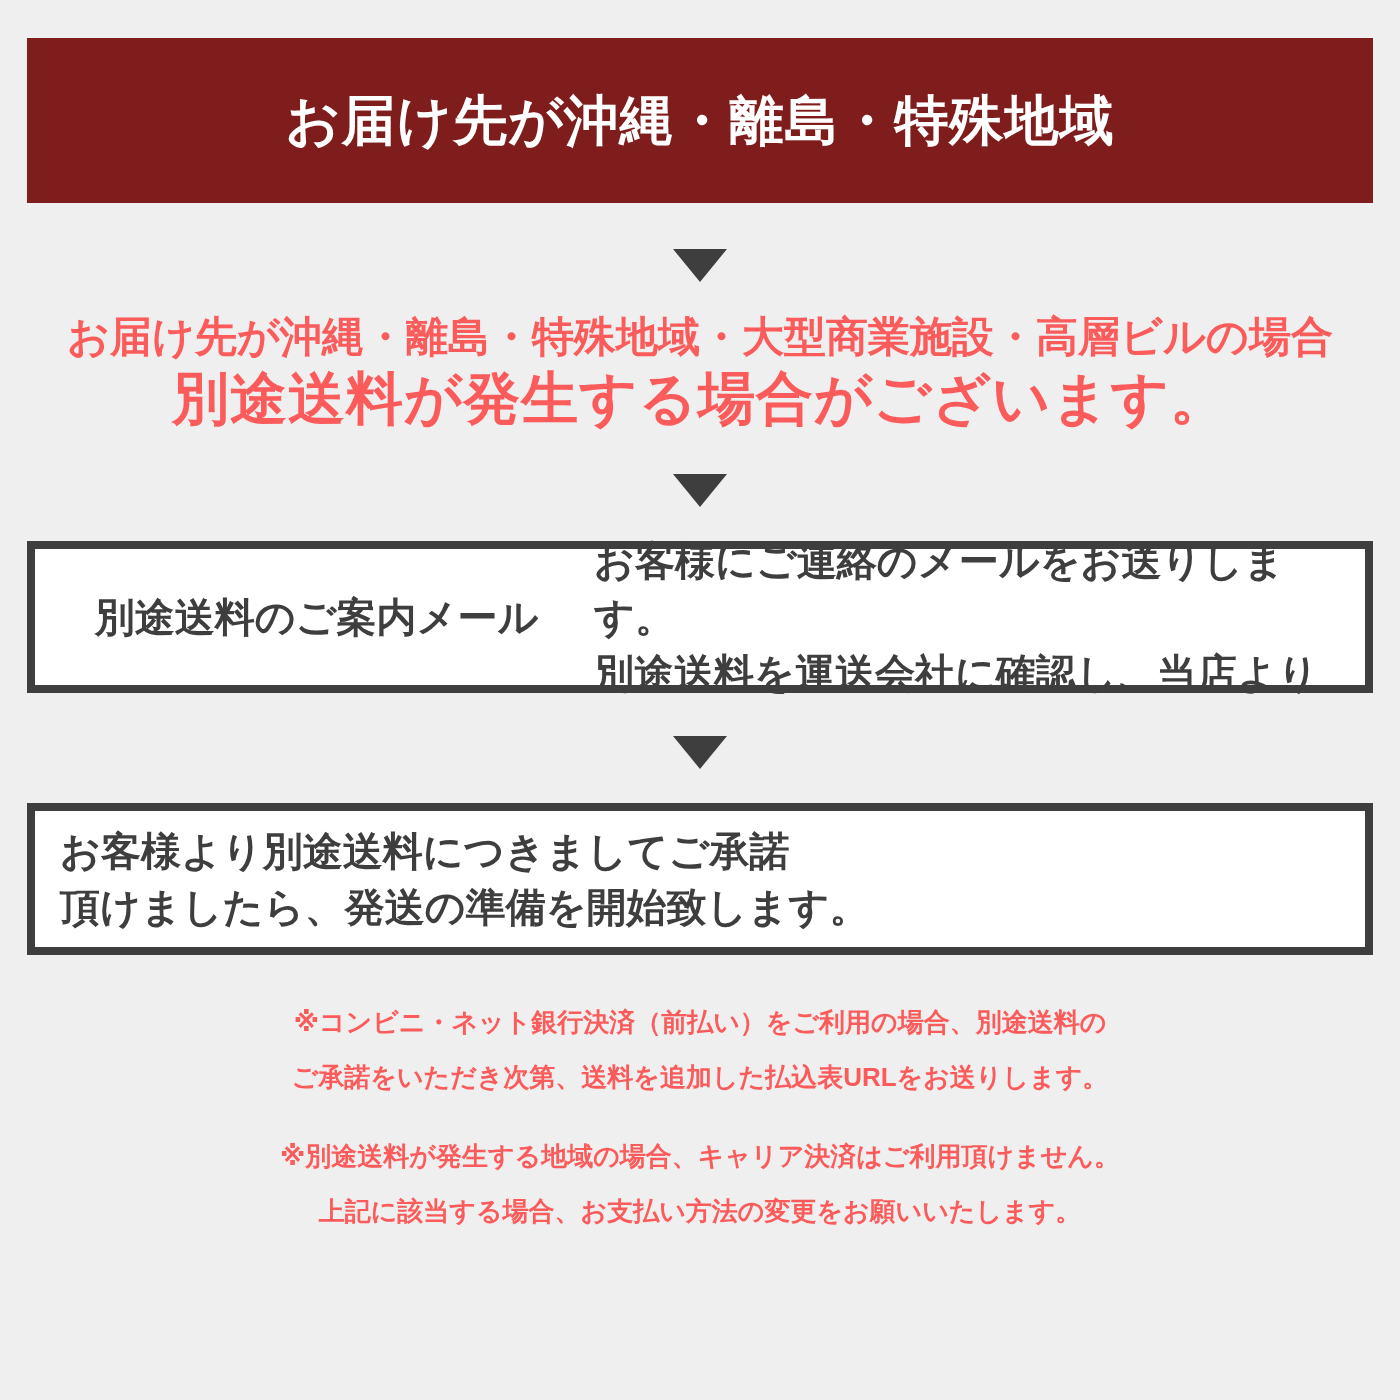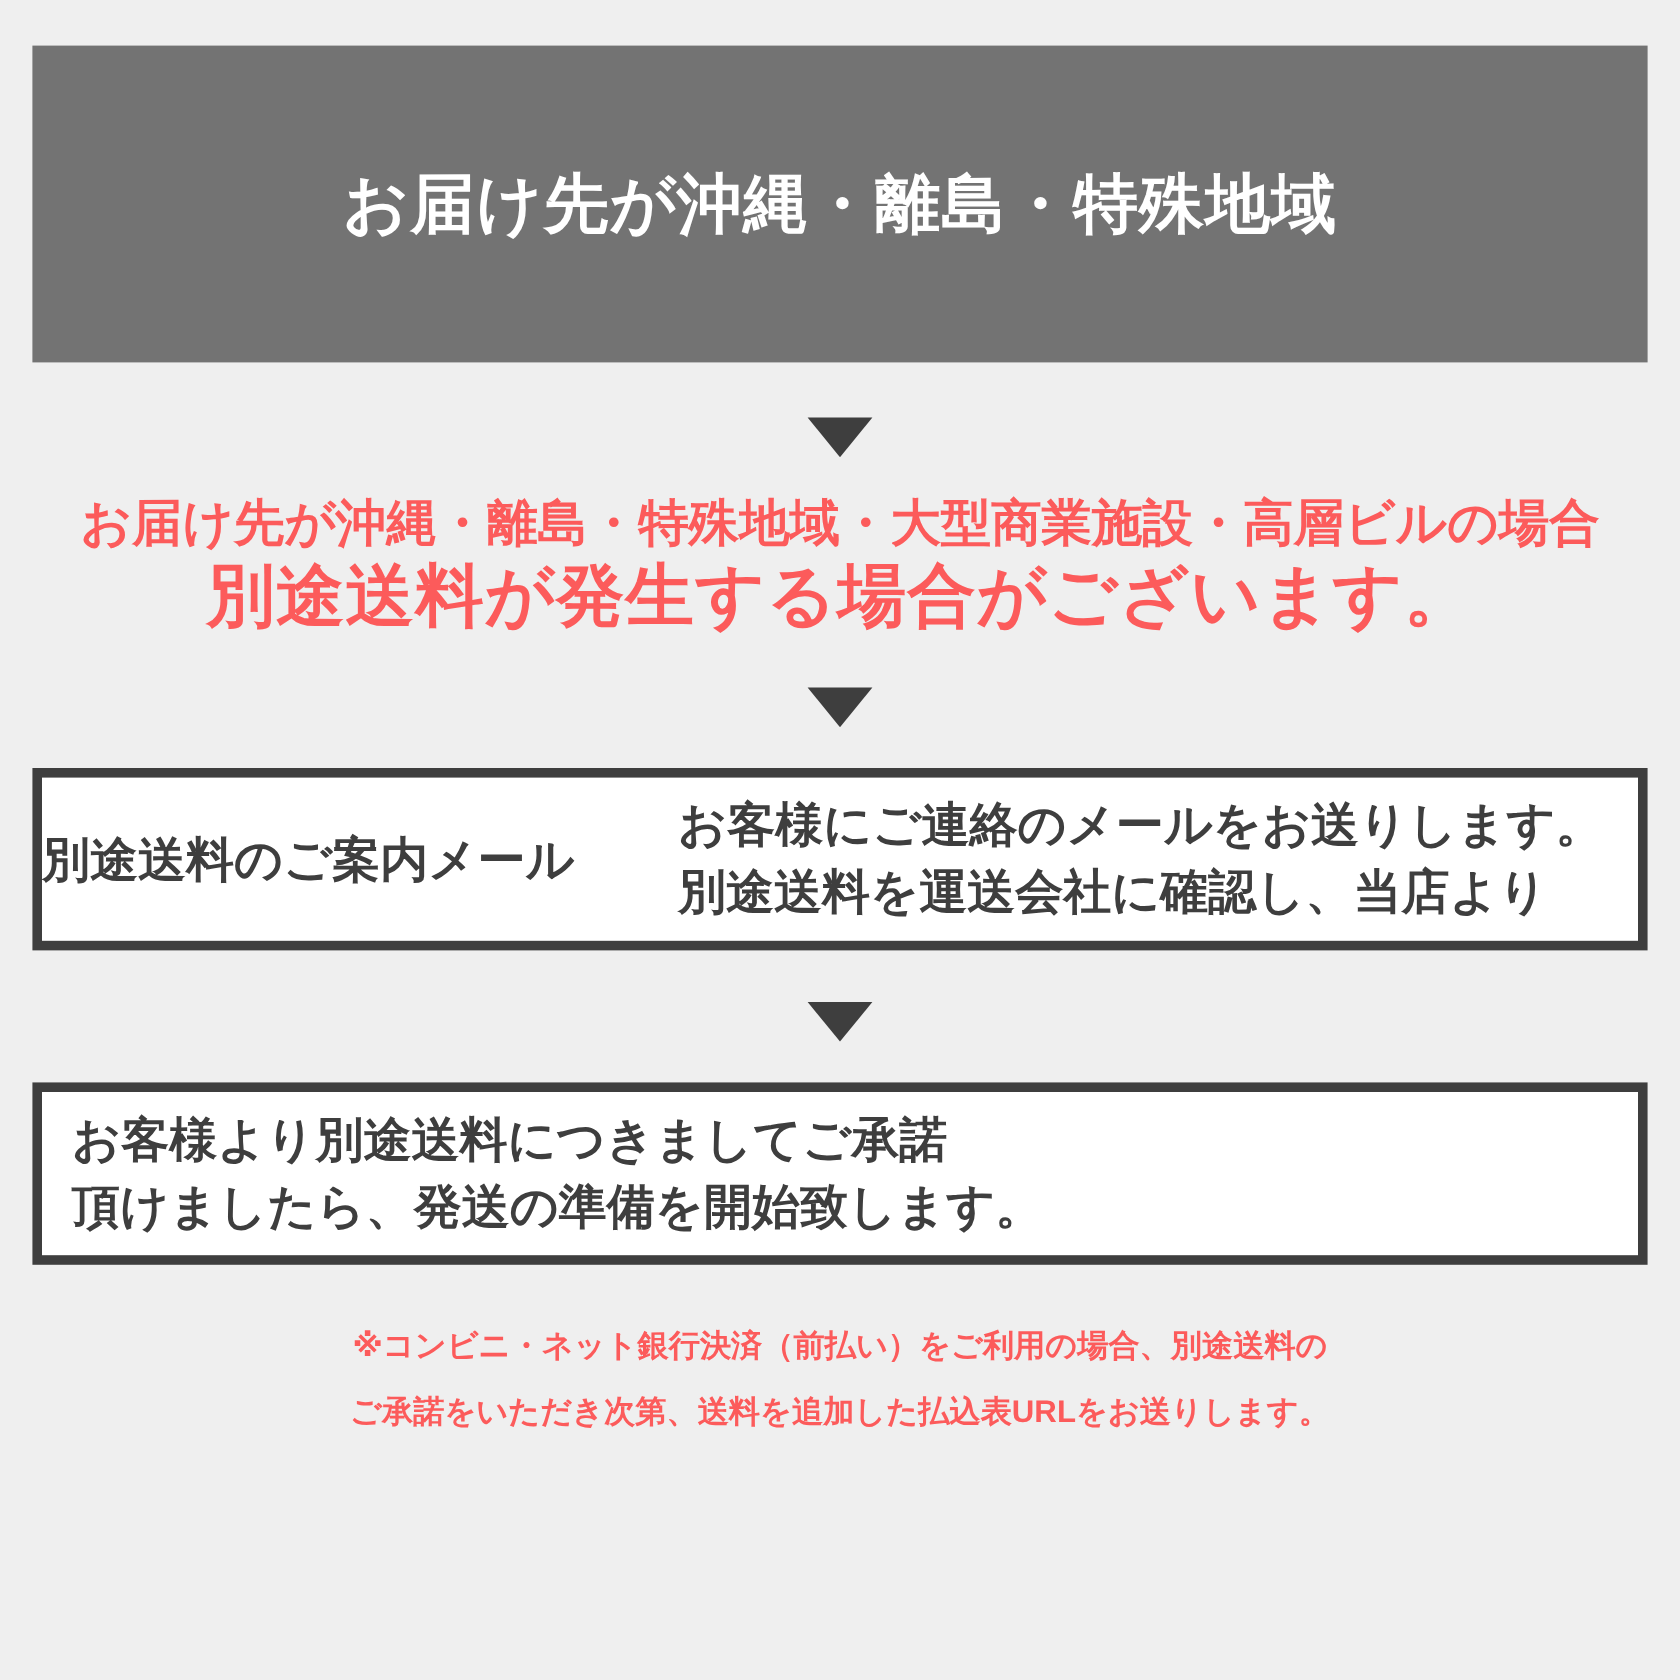--- a/index.html
+++ b/index.html
@@ -7,22 +7,22 @@
     width: 1400px;
     height: 1400px;
     background: #efefef;
     font-family: "Liberation Sans", "DejaVu Sans", sans-serif;
     overflow: hidden;
   }
   .page { width: 1400px; height: 1400px; position: relative; }
 
   .header-banner {
     margin: 38px 27px 0;
-    height: 264px;
-    background: #737373;
+    height: 165px;
+    background: #7f1d1d;
     color: #ffffff;
     display: flex;
     flex-direction: column;
     align-items: center;
     justify-content: center;
     font-size: 54px;
     font-weight: bold;
     line-height: 79px;
     letter-spacing: 1px;
     text-align: center;
@@ -47,24 +47,25 @@
     margin: 34px 27px 0;
     height: 136px;
     border: 8px solid #3e3e3e;
     background: #ffffff;
     display: flex;
     align-items: center;
   }
   .step-label {
     width: 505px;
     flex-shrink: 0;
-    text-align: left;
+    text-align: center;
     font-size: 40px;
     font-weight: bold;
     color: #3e3e3e;
+    padding-left: 29px;
   }
   .step-desc {
     padding-left: 25px;
     font-size: 40px;
     font-weight: bold;
     color: #3e3e3e;
     line-height: 56px;
   }
 
   .notes { margin-top: 40px; text-align: center; color: #fc5b5b; }
@@ -104,15 +105,19 @@
       <div>お客様より別途送料につきましてご承諾</div>
       <div>頂けましたら、発送の準備を開始致します。</div>
     </div>
   </div>
 
   <div class="notes">
     <div class="note">
       <div>※コンビニ・ネット銀行決済（前払い）をご利用の場合、別途送料の</div>
       <div>ご承諾をいただき次第、送料を追加した払込表URLをお送りします。</div>
     </div>
+    <div class="note">
+      <div>※別途送料が発生する地域の場合、キャリア決済はご利用頂けません。</div>
+      <div>上記に該当する場合、お支払い方法の変更をお願いいたします。</div>
+    </div>
   </div>
 
 </div>
 
 </body></html>

